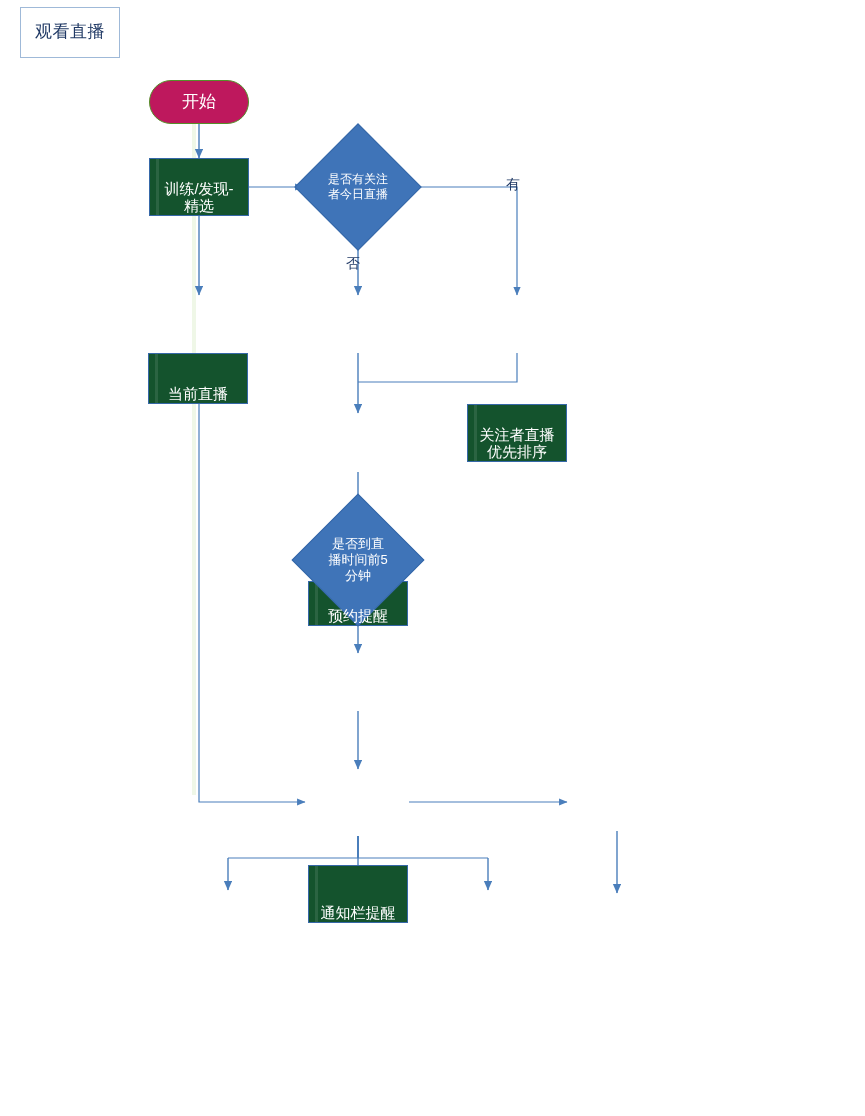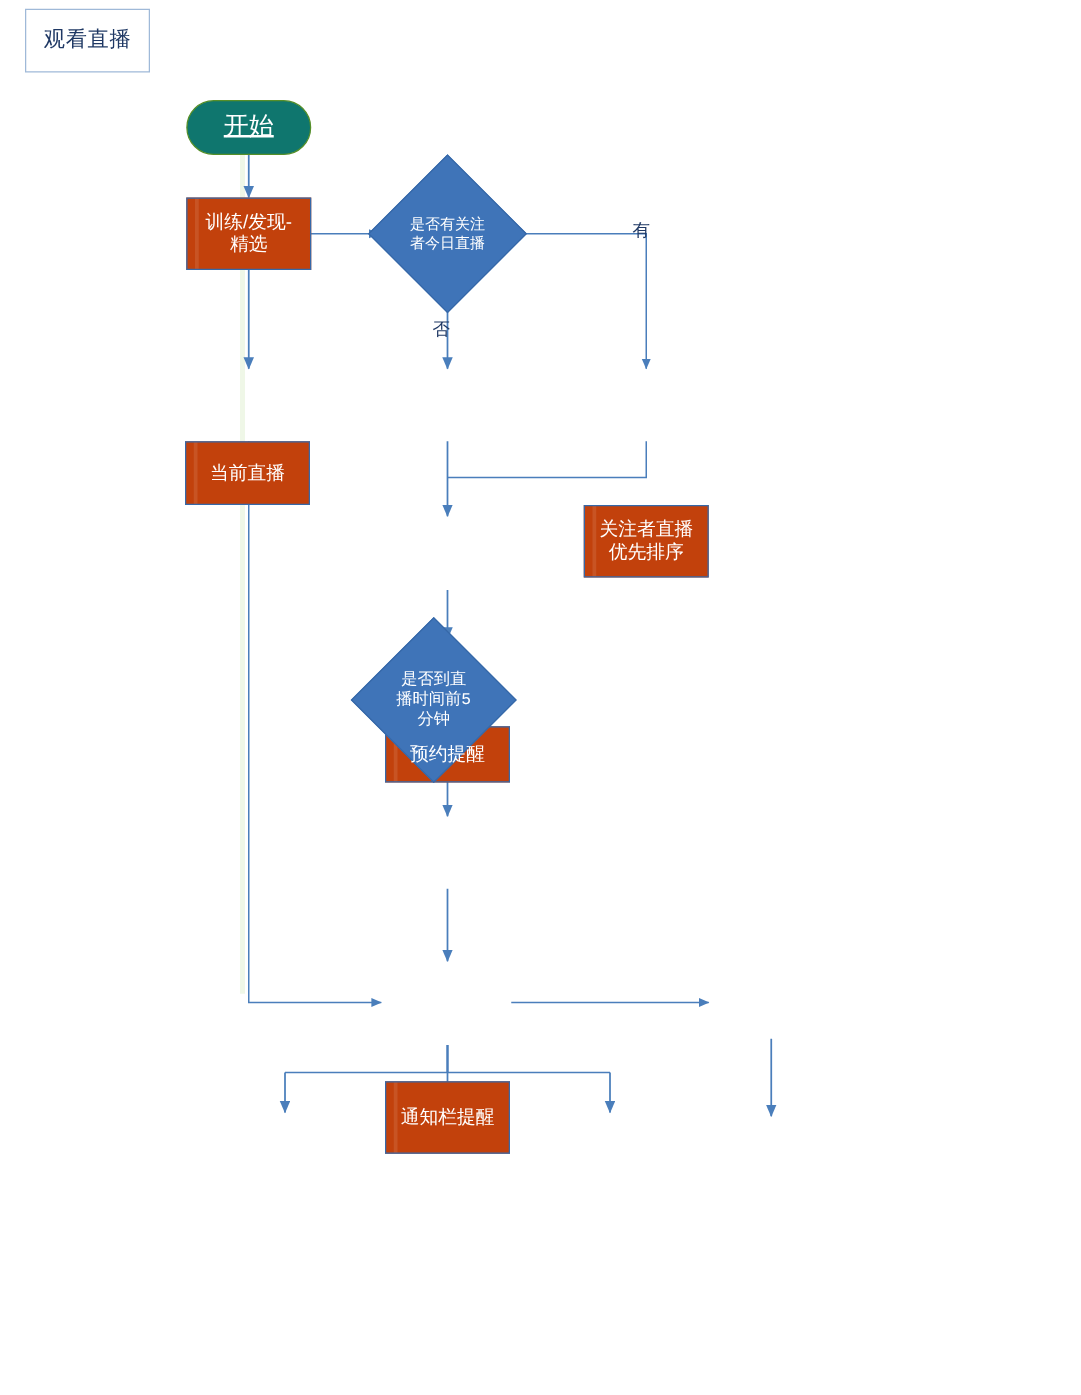--- a/index.html
+++ b/index.html
@@ -39,42 +39,42 @@
   
   .title-box {
     background: #ffffff;
     border: 1px solid #9fb9d8;
     color: #1f3864;
     font-size: 17px;
     letter-spacing: 0.5px;
   }
   
   .term-start {
-    background: #0f766e;
+    background: #be185d;
     border: 1px solid #558f29;
     border-radius: 22px;
     color: #ffffff;
-    font-size: 20px;
-    text-decoration: underline;
+    font-size: 17px;
   }
   
   .term-end {
     background: #e2640f;
     border: 1px solid #cf5a0c;
     border-radius: 22px;
     color: #ffffff;
     font-size: 15px;
   }
   
   .proc {
-    background: #c2410c;
+    background: #14532d;
     border: 1px solid #3668a8;
     color: #ffffff;
     font-size: 15px;
     position: relative;
+    align-items: flex-end;
   }
   
   .proc::before {
     content: "";
     position: absolute;
     left: 6px;
     top: 0;
     bottom: 0;
     width: 3px;
     background: rgba(255,255,255,0.10);
@@ -202,21 +202,21 @@
 
   <div class="node proc" style="left:451px; top:295px; width:100px; height:58px;">
     <span>关注者直播
 优先排序</span>
   </div>
 
   <div class="node proc" style="left:292px; top:414px; width:100px; height:45px;">
     <span>预约提醒</span>
   </div>
 
-  <div class="diamond" style="left:284px; top:513px; width:94px; height:94px; font-size:13px;font-family:Liberation Mono, monospace;">
+  <div class="diamond" style="left:295px; top:513px; width:94px; height:94px; font-size:13px;">
     <div class="dshape"></div>
     <span>是否到直
 播时间前5
 分钟</span>
   </div>
 
   <div class="node proc" style="left:292px; top:653px; width:100px; height:58px;">
     <span>通知栏提醒</span>
   </div>
 

